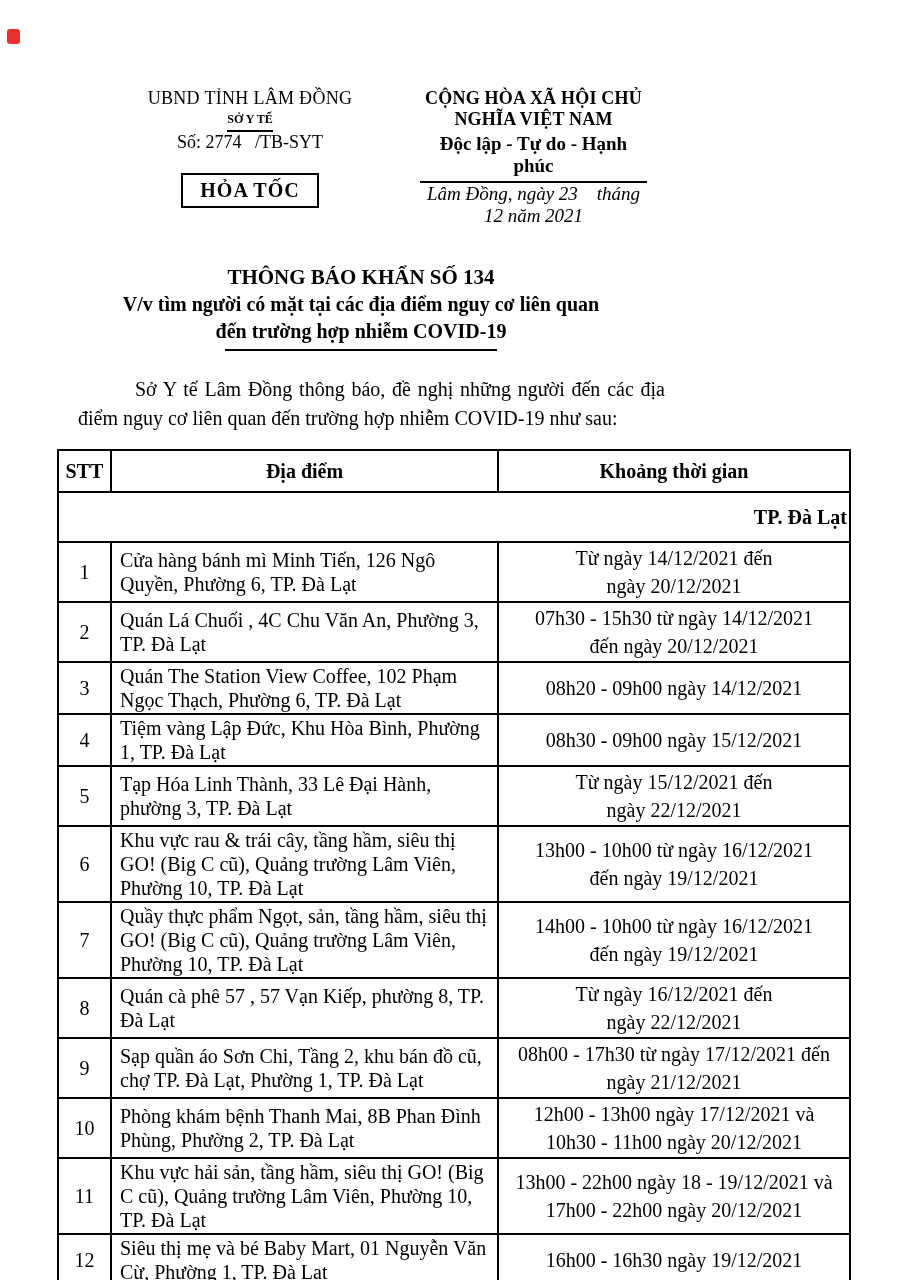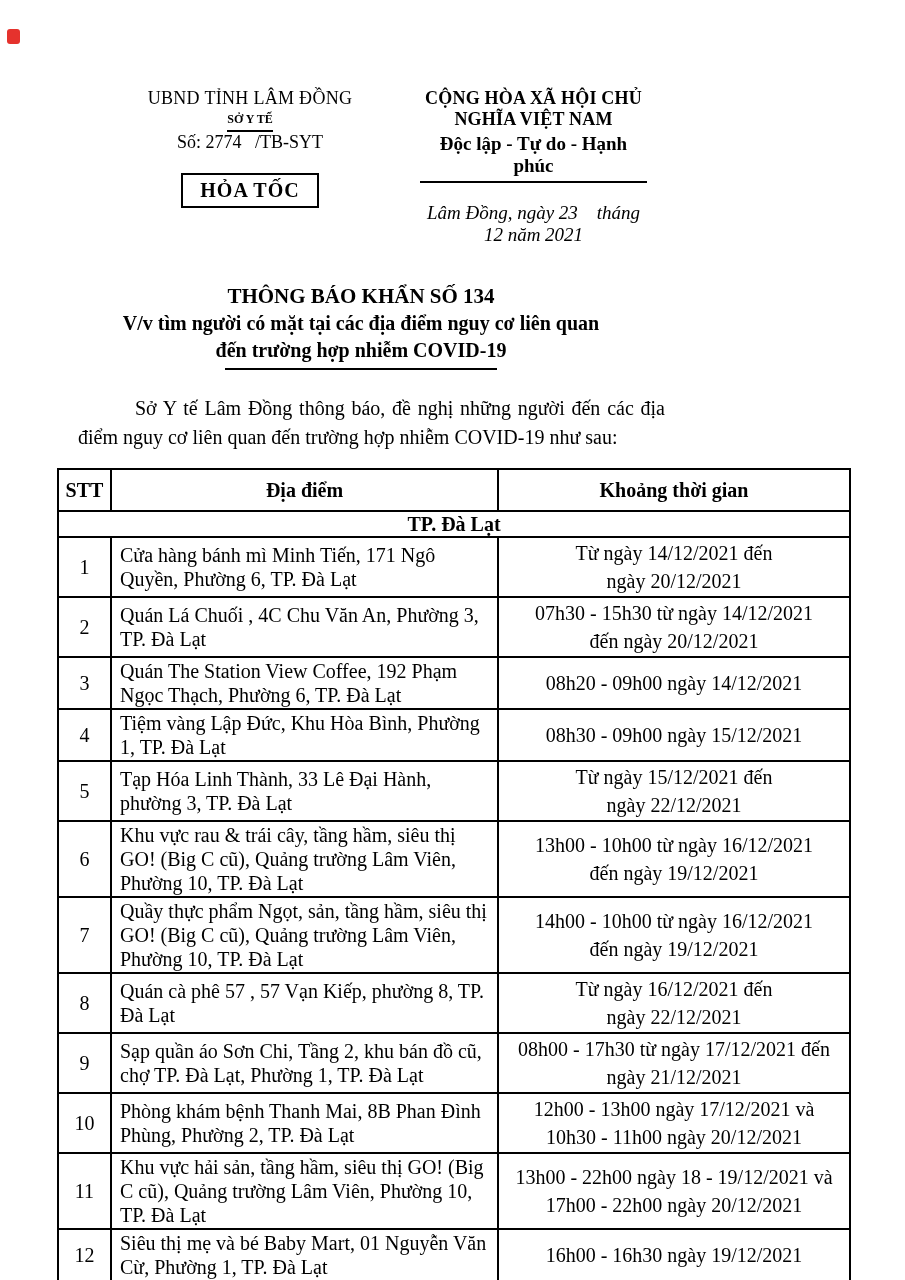--- a/index.html
+++ b/index.html
@@ -49,21 +49,21 @@
   .nat-line1 { font-size: 18px; font-weight: bold; letter-spacing: 0.2px; }
   .nat-line2 {
     display: inline-block;
     font-size: 19px; font-weight: bold;
     border-bottom: 2px solid #000;
     padding: 0 6px 4px 6px;
     margin-top: 3px;
   }
   .date-line {
     font-size: 19px; font-style: italic;
-    margin-top: 19px; white-space: pre-wrap;
+    margin-top: 0; white-space: pre-wrap;
   }
 
   
   .title-block { text-align: center; margin-top: 36px; }
   .title-1 { font-size: 21px; font-weight: bold; line-height: 28px; }
   .title-2 { font-size: 20px; font-weight: bold; line-height: 27px; }
   .title-underline {
     width: 272px; border-top: 2px solid #000;
     margin: 4px auto 0 auto;
   }
@@ -87,22 +87,22 @@
     border: 2px solid #000;
     font-size: 20px;
     vertical-align: middle;
   }
   col.c-stt  { width: 53px; }
   col.c-loc  { width: 387px; }
   col.c-time { width: 352px; }
 
   th.hdr { font-weight: bold; text-align: center; padding: 8px 2px; line-height: 24px; }
   td.section-cell {
-    font-weight: bold; text-align: center;
-    font-size: 21px; padding: 0 2px; line-height: 24px;
+    font-weight: bold; text-align: right;
+    font-size: 21px; padding: 12px 2px; line-height: 24px;
   }
   td.stt-cell { text-align: center; line-height: 24px; padding: 1px 2px; }
   td.loc-cell { text-align: left; padding: 1px 5px 1px 8px; line-height: 24px; }
   td.time-cell {
     text-align: center; padding: 1px 3px; line-height: 28px;
     white-space: pre-line;
   }
 </style>
 </head>
 <body>
@@ -147,33 +147,33 @@
         <tr>
       <th class="hdr">STT</th>
       <th class="hdr">Địa điểm</th>
       <th class="hdr">Khoảng thời gian</th>
     </tr>
     <tr>
       <td class="section-cell" colspan="3">TP. Đà Lạt</td>
     </tr>
     <tr>
       <td class="stt-cell">1</td>
-      <td class="loc-cell">Cửa hàng bánh mì Minh Tiến, 171 Ngô Quyền, Phường 6, TP. Đà Lạt</td>
+      <td class="loc-cell">Cửa hàng bánh mì Minh Tiến, 126 Ngô Quyền, Phường 6, TP. Đà Lạt</td>
       <td class="time-cell">Từ ngày 14/12/2021 đến
 ngày 20/12/2021</td>
     </tr>
     <tr>
       <td class="stt-cell">2</td>
       <td class="loc-cell">Quán Lá Chuối , 4C Chu Văn An, Phường 3, TP. Đà Lạt</td>
       <td class="time-cell">07h30 - 15h30 từ ngày 14/12/2021
 đến ngày 20/12/2021</td>
     </tr>
     <tr>
       <td class="stt-cell">3</td>
-      <td class="loc-cell">Quán The Station View Coffee, 192 Phạm Ngọc Thạch, Phường 6, TP. Đà Lạt</td>
+      <td class="loc-cell">Quán The Station View Coffee, 102 Phạm Ngọc Thạch, Phường 6, TP. Đà Lạt</td>
       <td class="time-cell">08h20 - 09h00 ngày 14/12/2021</td>
     </tr>
     <tr>
       <td class="stt-cell">4</td>
       <td class="loc-cell">Tiệm vàng Lập Đức, Khu Hòa Bình, Phường 1, TP. Đà Lạt</td>
       <td class="time-cell">08h30 - 09h00 ngày 15/12/2021</td>
     </tr>
     <tr>
       <td class="stt-cell">5</td>
       <td class="loc-cell">Tạp Hóa Linh Thành, 33 Lê Đại Hành, phường 3, TP. Đà Lạt</td>

